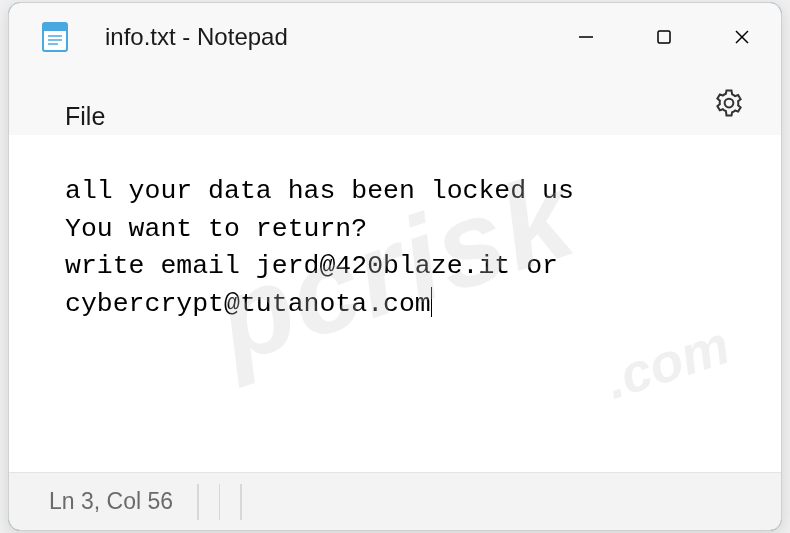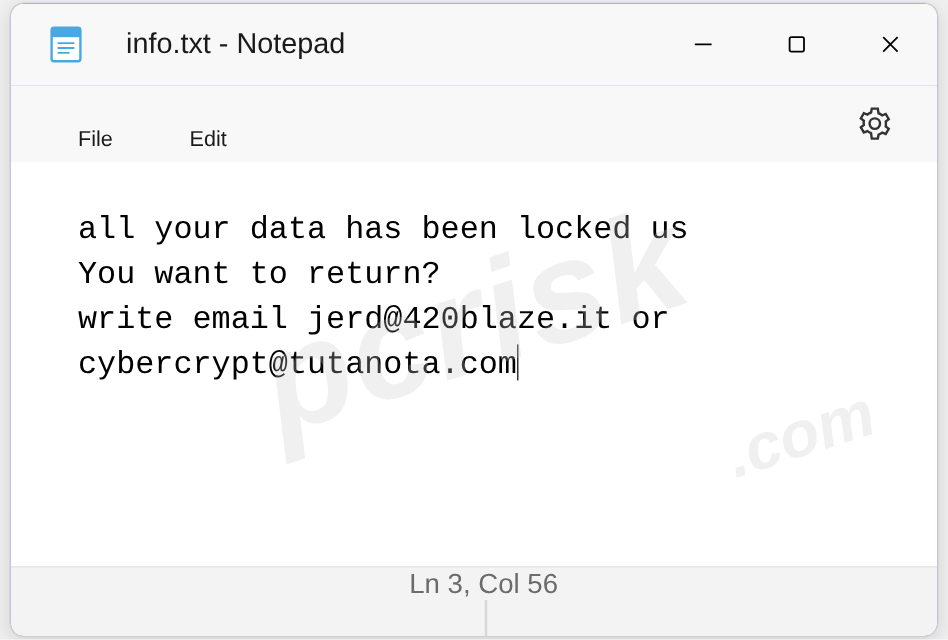--- a/index.html
+++ b/index.html
@@ -10,21 +10,21 @@
       font-family: "Segoe UI", sans-serif;
       position: relative;
       overflow: hidden;
     }
     .window {
       position: absolute;
       top: 2px;
       left: 8px;
       width: 774px;
       height: 529px;
-      background: #8b5cf6;
+      background: #0369a1;
       border-radius: 12px;
       border: 1px solid #d0d0d0;
       box-shadow: 0 4px 16px rgba(0,0,0,0.12);
       display: flex;
       flex-direction: column;
       overflow: hidden;
     }
     .titlebar {
       height: 68px;
       display: flex;
@@ -59,21 +59,21 @@
     }
     .menubar {
       height: 64px;
       display: flex;
       align-items: center;
       padding: 0 28px;
       background: #f8f8f8;
       gap: 8px;
     }
     .menu-item {
-      font-size: 18px;
+      font-size: 25px;
       color: #1a1a1a;
       padding: 8px 28px;
       cursor: pointer;
       border-radius: 6px;
       margin-top: 26px;
     }
     .menu-spacer { flex: 1; }
     .settings-btn {
       width: 48px;
       height: 48px;
@@ -104,21 +104,20 @@
     }
     .statusbar {
       height: 58px;
       display: flex;
       align-items: center;
       background: #f3f3f3;
       border-top: 1px solid #e4e4e4;
       font-size: 23px;
       color: #6b6b6b;
       padding-left: 40px;
-      flex-direction: column;
     }
     .status-seg {
       padding: 0 24px 0 0;
       height: 36px;
       display: flex;
       align-items: center;
     }
     .status-div {
       width: 1.5px;
       height: 36px;
@@ -186,21 +185,20 @@
         <svg width="20" height="20" viewBox="0 0 20 20">
             <line x1="4" y1="4" x2="16" y2="16" stroke="#000" stroke-width="1.5"></line>
             <line x1="16" y1="4" x2="4" y2="16" stroke="#000" stroke-width="1.5"></line>
           </svg>
       </div>
     </div>
   </div>
 
   <div class="menubar">
     <div class="menu-item">File</div>
-    <div class="menu-item">Edit</div>
     <div class="menu-spacer"></div>
     <div class="settings-btn">
       <svg width="30" height="30" viewBox="0 0 24 24">
         <path fill="none" stroke="#333" stroke-width="1.6" d="M12 8.5a3.5 3.5 0 1 0 0 7 3.5 3.5 0 0 0 0-7zm7.4 3.5c0-.5 0-1-.1-1.4l2-1.6-2-3.4-2.4.9a7.4 7.4 0 0 0-2.4-1.4L14 2h-4l-.5 2.6a7.4 7.4 0 0 0-2.4 1.4l-2.4-.9-2 3.4 2 1.6c-.1.4-.1.9-.1 1.4s0 1 .1 1.4l-2 1.6 2 3.4 2.4-.9a7.4 7.4 0 0 0 2.4 1.4L10 22h4l.5-2.6a7.4 7.4 0 0 0 2.4-1.4l2.4.9 2-3.4-2-1.6c.1-.4.1-.9.1-1.4z"></path>
       </svg>
     </div>
   </div>
 
   <div class="content"><span>all your data has been locked us
 You want to return?

